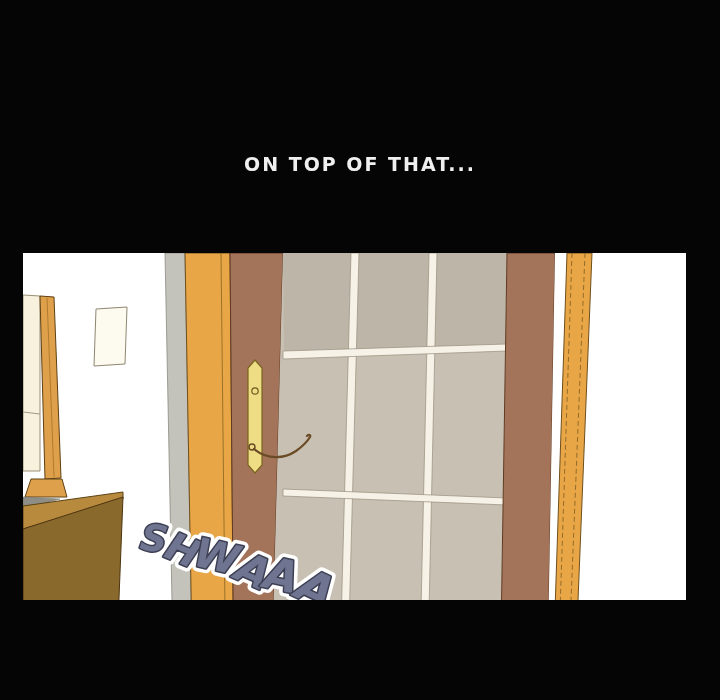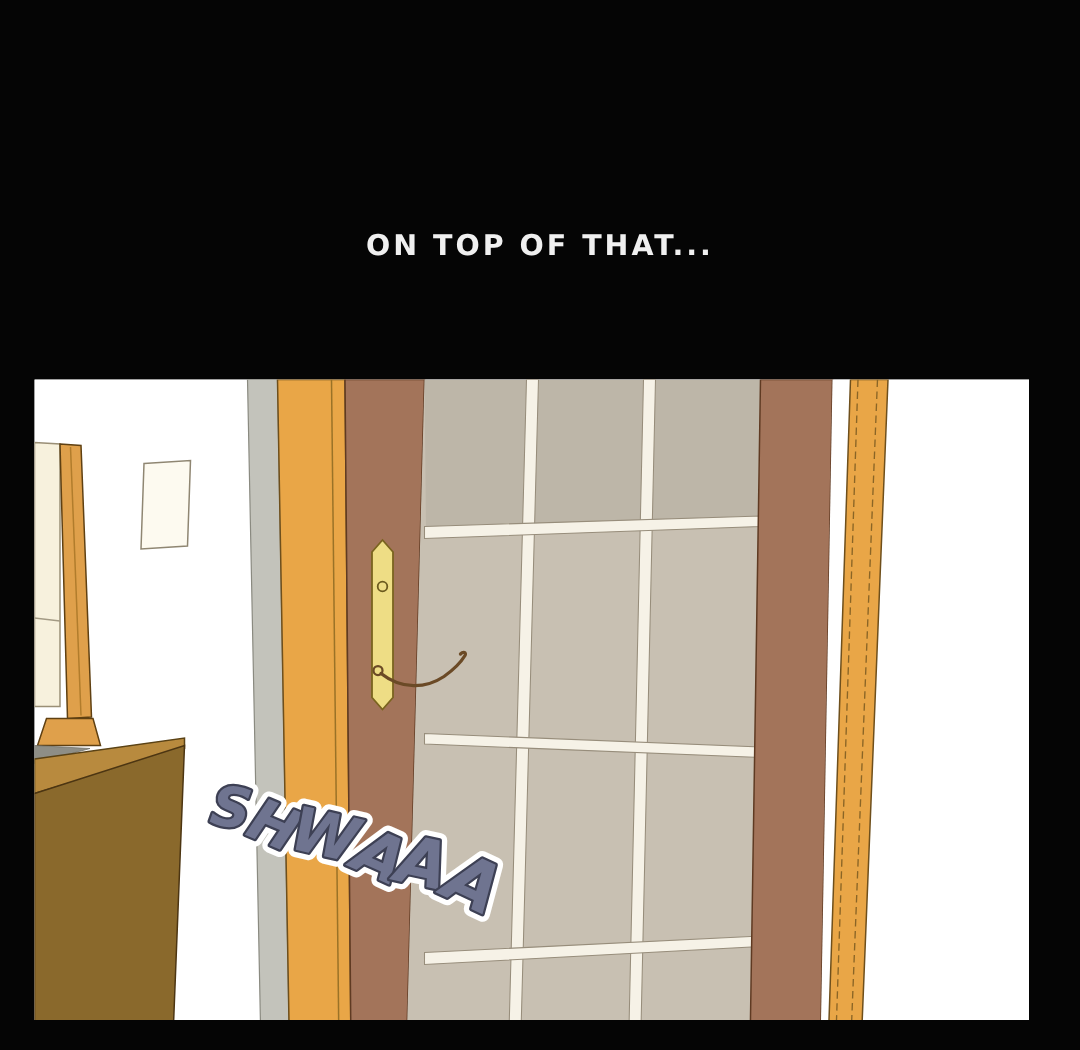--- a/index.html
+++ b/index.html
@@ -1,16 +1,16 @@
 <!DOCTYPE html>
 <html style="--page-bg: #050505; --caption-ink: #f0f0f0; --wall: #ffffff; --door-orange: #e9a647; --door-brown: #a3745a; --jamb-gray: #c3c3bb; --glass-pane: #c8c0b2; --glass-divider: #f6f2e7; --dresser-front: #8a692c; --dresser-top: #b88a3e; --mirror-frame: #dfa04b; --mirror-glass: #f7f1dd; --handle-gold: #eedd85; --sfx-fill: #6f7490; --sfx-edge: #3d4054; --sfx-outline: #ffffff;"><head>
 <meta charset="utf-8">
 <style>
   html,body{margin:0;padding:0;background:var(--page-bg,#050505);}
-  .page{position:relative;width:720px;height:680px;background:var(--page-bg,#050505);overflow:hidden;
+  .page{position:relative;width:720px;height:600px;background:var(--page-bg,#050505);overflow:hidden;
         font-family:"DejaVu Sans",sans-serif;}
   .caption{position:absolute;top:153px;left:0;width:100%;text-align:center;
            color:var(--caption-ink,#f0f0f0);font-size:19px;font-weight:bold;letter-spacing:2px;
            font-family:"DejaVu Sans",sans-serif;}
   .panel{position:absolute;left:23px;top:253px;width:663px;height:447px;background:var(--wall,#fff);}
   .panel svg.scene{position:absolute;left:0;top:0;display:block;}
   .sfx{position:absolute;overflow:visible;}
   .sfx text{font-family:"DejaVu Sans",sans-serif;font-weight:bold;font-style:oblique;
             paint-order:stroke;stroke-linejoin:round;stroke-linecap:round;}
   .sfx .halo{fill:var(--sfx-outline,#fff);stroke:var(--sfx-outline,#fff);}

